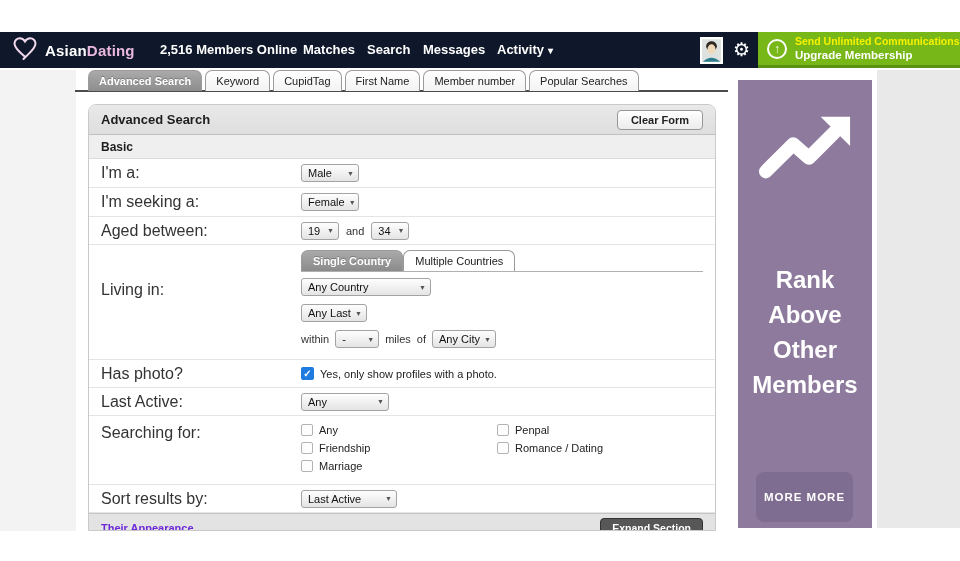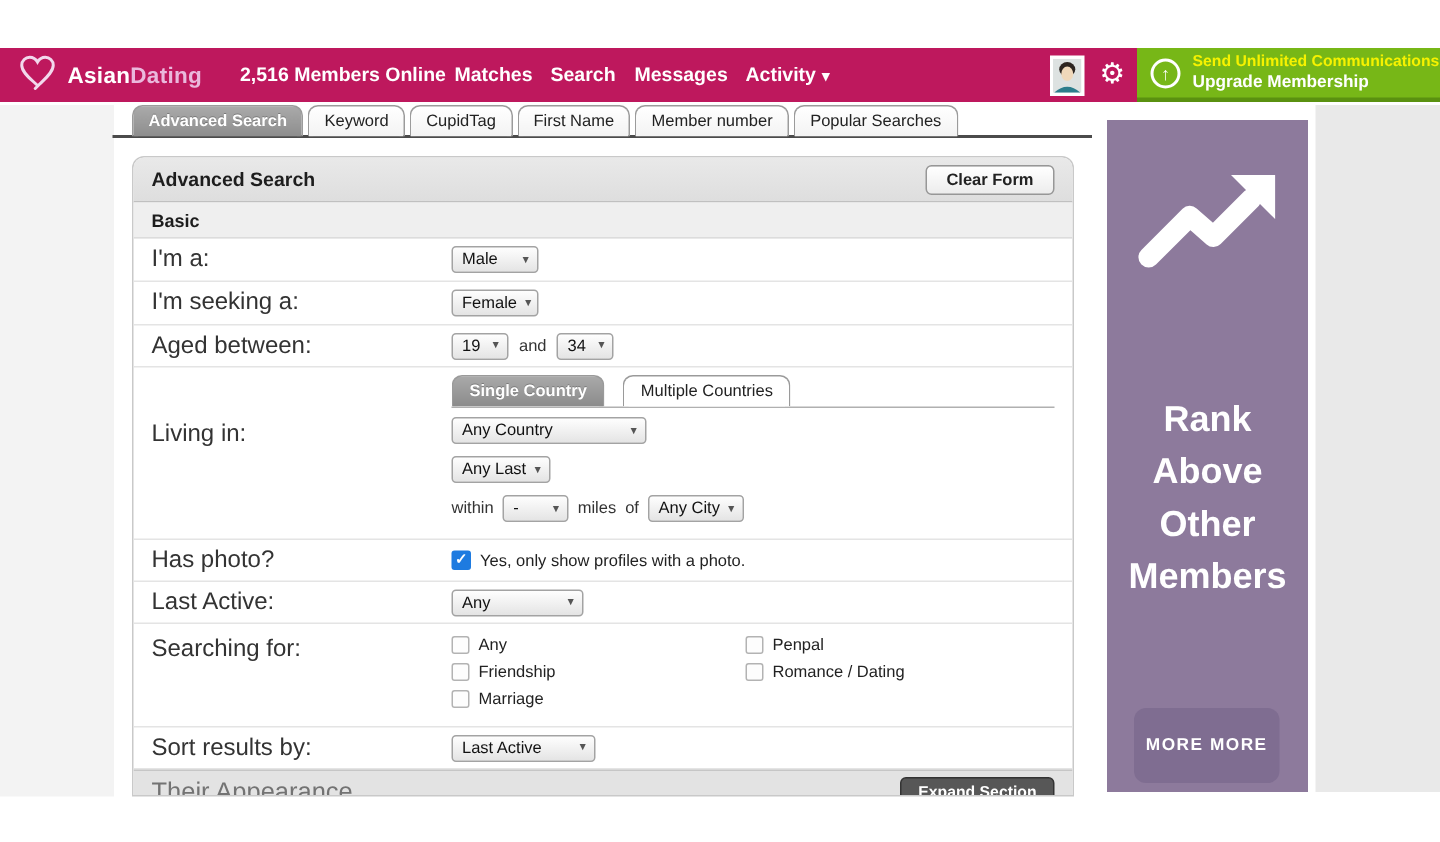--- a/index.html
+++ b/index.html
@@ -5,21 +5,21 @@
   * { margin:0; padding:0; box-sizing:border-box; }
   html,body { background:#fff; }
   .canvas { position:relative; width:960px; height:561px; background:#fff; overflow:hidden;
             font-family:"Liberation Sans", sans-serif; }
 
   
   .bg-left  { position:absolute; left:0;  top:70; width:76px;  top:70px; height:461px; background:#f3f3f3; }
   .bg-right { position:absolute; left:877px; top:70px; width:83px; height:458px; background:#e9e9e9; }
 
   
-  .topbar { position:absolute; left:0; top:32px; width:960px; height:36px; background:#be185d; }
+  .topbar { position:absolute; left:0; top:32px; width:960px; height:36px; background:#0f172a; }
   .brand  { position:absolute; left:12px; top:0; height:36px; display:flex; align-items:center; gap:7px; cursor:pointer; }
   .brand-name { font-size:15px; font-weight:bold; letter-spacing:.2px; }
   .brand-a { color:#fff; } .brand-b { color:#eab8dc; }
   .nav-item { position:absolute; top:0; height:36px; line-height:36px; color:#fff;
               font-size:13px; font-weight:bold; cursor:pointer; white-space:nowrap; }
   .nav-members { left:160px; } .nav-matches { left:303px; } .nav-search { left:367px; }
   .nav-messages { left:423px; } .nav-activity { left:497px; }
   .nav-caret { font-size:10px; margin-left:4px; color:#fff; }
   .avatar { position:absolute; left:700px; top:5px; width:23px; height:27px; background:#fff;
             padding:2px; cursor:pointer; }
@@ -64,21 +64,21 @@
             padding:0 4px 0 6px; border:1px solid #a3a3a3; border-radius:3px;
             background:linear-gradient(#fefefe,#e4e4e4); font-size:11px; color:#111; cursor:pointer; }
   .sel-arrow { font-size:7px; color:#555; margin-left:4px; }
   .w58{width:58px;} .w38{width:38px;} .w130{width:130px;} .w66{width:66px;}
   .w44{width:44px;} .w64{width:64px;} .w88{width:88px;} .w96{width:96px;}
   .conj { font-size:11px; color:#333; margin:0 7px; }
 
   
   .row-living { position:relative; height:115px; border-bottom:1px solid #e4e4e4; flex:none; }
   .row-living .lbl { position:absolute; left:12px; top:36px; width:200px; }
-  .itabs { position:absolute; left:212px; top:5px; width:402px; display:flex; gap:12px; 
+  .itabs { position:absolute; left:212px; top:5px; width:402px; display:flex; gap:0; 
            border-bottom:1px solid #b0b0b0; }
   .itab { height:21px; padding:0 11px; line-height:20px; font-size:11px; color:#222; cursor:pointer;
           border:1px solid #9a9a9a; border-bottom:none; border-radius:7px 7px 0 0; background:#fff; white-space:nowrap; }
   .itab.active { background:linear-gradient(#a9a9a9,#8b8b8b); color:#fff; font-weight:bold;
                  text-shadow:0 -1px 0 rgba(0,0,0,.25); }
   .liv-country { position:absolute; left:212px; top:33px; }
   .liv-state   { position:absolute; left:212px; top:59px; }
   .liv-within  { position:absolute; left:212px; top:85px; display:flex; align-items:center; gap:6px;
                  font-size:11px; color:#333; }
 
@@ -89,21 +89,21 @@
                  display:flex; align-items:center; justify-content:center;
                  font-size:10px; font-weight:bold; line-height:1; }
   .cb-item { display:flex; align-items:center; gap:6px; font-size:11px; color:#222; }
   .row-search { height:69px; align-items:flex-start; padding-top:8px; }
   .chk-col { display:flex; flex-direction:column; gap:6px; }
   .chk-col1 { width:196px; }
 
   
   .appearance { flex:1; background:#e3e3e3; border-top:1px solid #c6c6c6; position:relative;
                 padding:4px 12px 0; overflow:hidden; }
-  .appearance-title { font-size:17px; font-weight:normal; color:#737373; }
+  .appearance-title { font-size:11px; font-weight:bold; color:#6d28d9; }
   .btn-expand { position:absolute; right:12px; top:4px; background:#575757; color:#fff;
                 font-size:10.5px; font-weight:bold; padding:3px 11px; border-radius:4px;
                 border:1px solid #333; cursor:pointer; white-space:nowrap; }
 
   
   .ad { position:absolute; left:738px; top:80px; width:134px; height:448px; background:#8d7a9c;
         cursor:pointer; }
   .ad-icon { position:absolute; left:50%; transform:translateX(-50%); top:26px; width:98px; height:84px; }
   .ad-copy { position:absolute; left:0; right:0; top:182px; text-align:center; color:#fff;
              font-size:24px; font-weight:bold; line-height:35px; }

